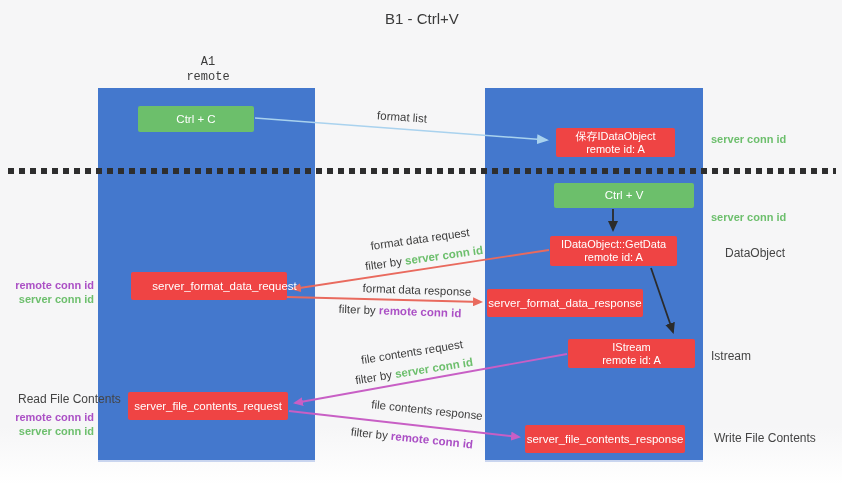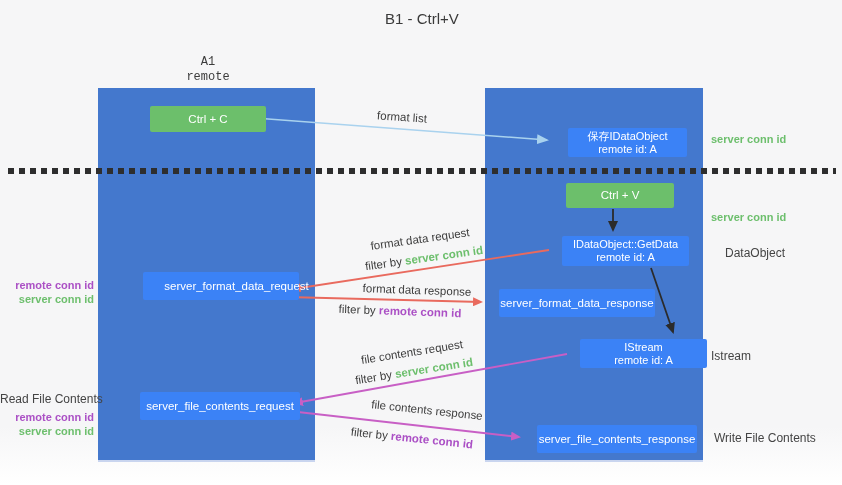--- a/index.html
+++ b/index.html
@@ -10,24 +10,24 @@
   }
   .stage{position:relative;width:842px;height:485px;}
   .title{position:absolute;left:322px;top:8px;width:200px;text-align:center;
     font-size:15px;line-height:21px;color:#3a3a3a;}
   .colhead{position:absolute;top:55px;width:120px;text-align:center;
     font-size:12px;line-height:15px;color:#3c3c3c;}
   .lane{position:absolute;top:88px;height:372px;background:#4478cd;border-bottom:2px solid #c9d5ef;}
   .dotted{position:absolute;left:8px;top:168px;width:828px;height:6px;
     background:repeating-linear-gradient(90deg,#2e2e2e 0 6px,transparent 6px 11px);}
   .box{position:absolute;display:flex;flex-direction:column;align-items:center;justify-content:center;
-    color:#fff;text-align:center;border-radius:2px;font-size:11px;line-height:13px;margin-left:12px;}
+    color:#fff;text-align:center;border-radius:2px;font-size:11px;line-height:13px;}
   .box.single{font-size:11.5px;}
   .green{background:#6cbf6b;}
-  .orange{background:#3b82f6;justify-content:center;}
+  .orange{background:#ef4444;justify-content:center;}
   .elabel{position:absolute;font-size:11.5px;color:#3e3e3e;white-space:nowrap;}
   .c{transform:translate(-50%,-50%);}
   .side{position:absolute;font-size:11px;font-weight:700;white-space:nowrap;}
   .side.plain{font-weight:400;font-size:12px;color:#444;}
   .green-t{color:#6dbf6d;font-weight:700;}
   .purple-t{color:#ab50c5;font-weight:700;}
   .leftcol{position:absolute;left:0;width:94px;text-align:right;}
   svg.arrows{position:absolute;left:0;top:0;pointer-events:none;}
 </style>
 </head>
@@ -75,21 +75,21 @@
 
   <div class="box green single" style="left:138px;top:106px;width:116px;height:26px;">
     <span>Ctrl + C</span>
   </div>
 
   <div class="box orange" style="left:556px;top:128px;width:119px;height:29px;">
     <span>保存IDataObject</span>
     <span>remote id: A</span>
   </div>
 
-  <div class="box green single" style="left:554px;top:183px;width:108px;height:25px;">
+  <div class="box green single" style="left:554px;top:183px;width:140px;height:25px;">
     <span>Ctrl + V</span>
   </div>
 
   <div class="box orange" style="left:550px;top:236px;width:127px;height:30px;">
     <span>IDataObject::GetData</span>
     <span>remote id: A</span>
   </div>
 
   <div class="box orange single" style="left:131px;top:272px;width:125px;height:28px;padding-left:31px;">
     <span>server_format_data_request</span>
@@ -135,17 +135,17 @@
   </div>
 
   <div class="side green-t" style="left:711px;top:133px;">server conn id</div>
   <div class="side green-t" style="left:711px;top:211px;">server conn id</div>
   <div class="side plain" style="left:711px;top:246px;margin-left:14px;">DataObject</div>
   <div class="side plain" style="left:711px;top:349px;">Istream</div>
   <div class="side plain" style="left:714px;top:431px;">Write File Contents</div>
 
   <div class="side purple-t leftcol" style="top:279px;">remote conn id</div>
   <div class="side green-t leftcol" style="top:293px;">server conn id</div>
-  <div class="side plain leftcol" style="top:392px;">Read File Contents</div>
+  <div class="side plain leftcol" style="top:392px;padding-left:18px;">Read File Contents</div>
   <div class="side purple-t leftcol" style="top:411px;">remote conn id</div>
   <div class="side green-t leftcol" style="top:425px;">server conn id</div>
 
 </div>
 
 </body></html>

